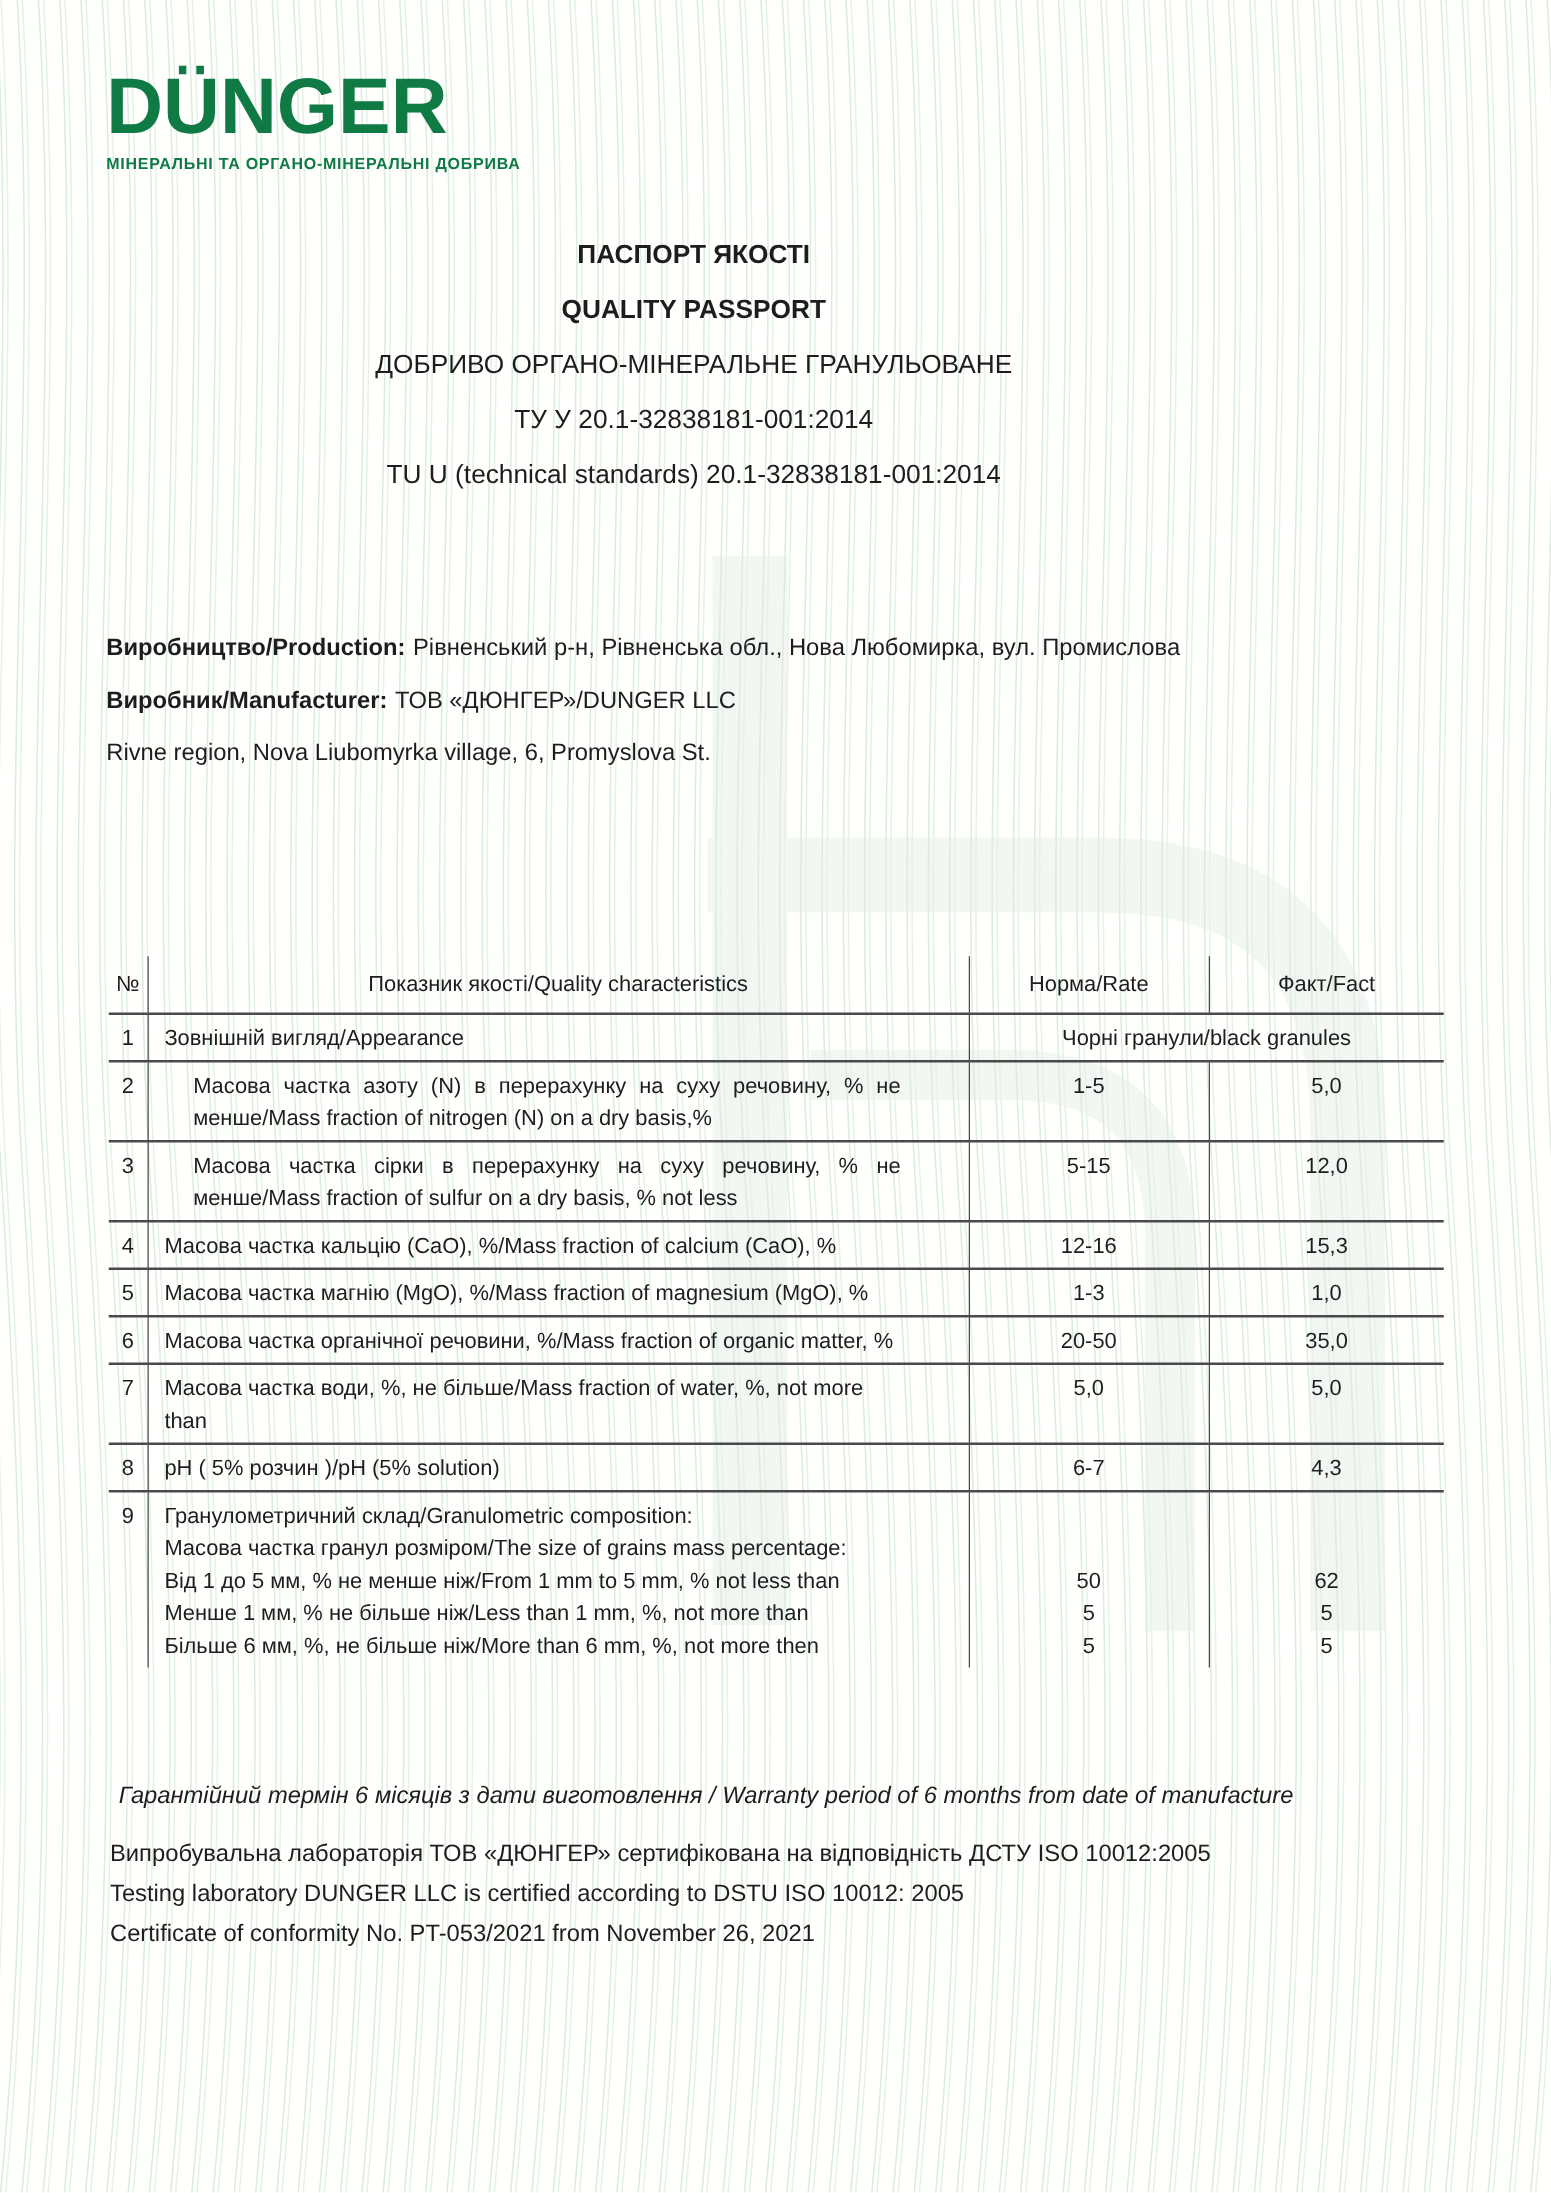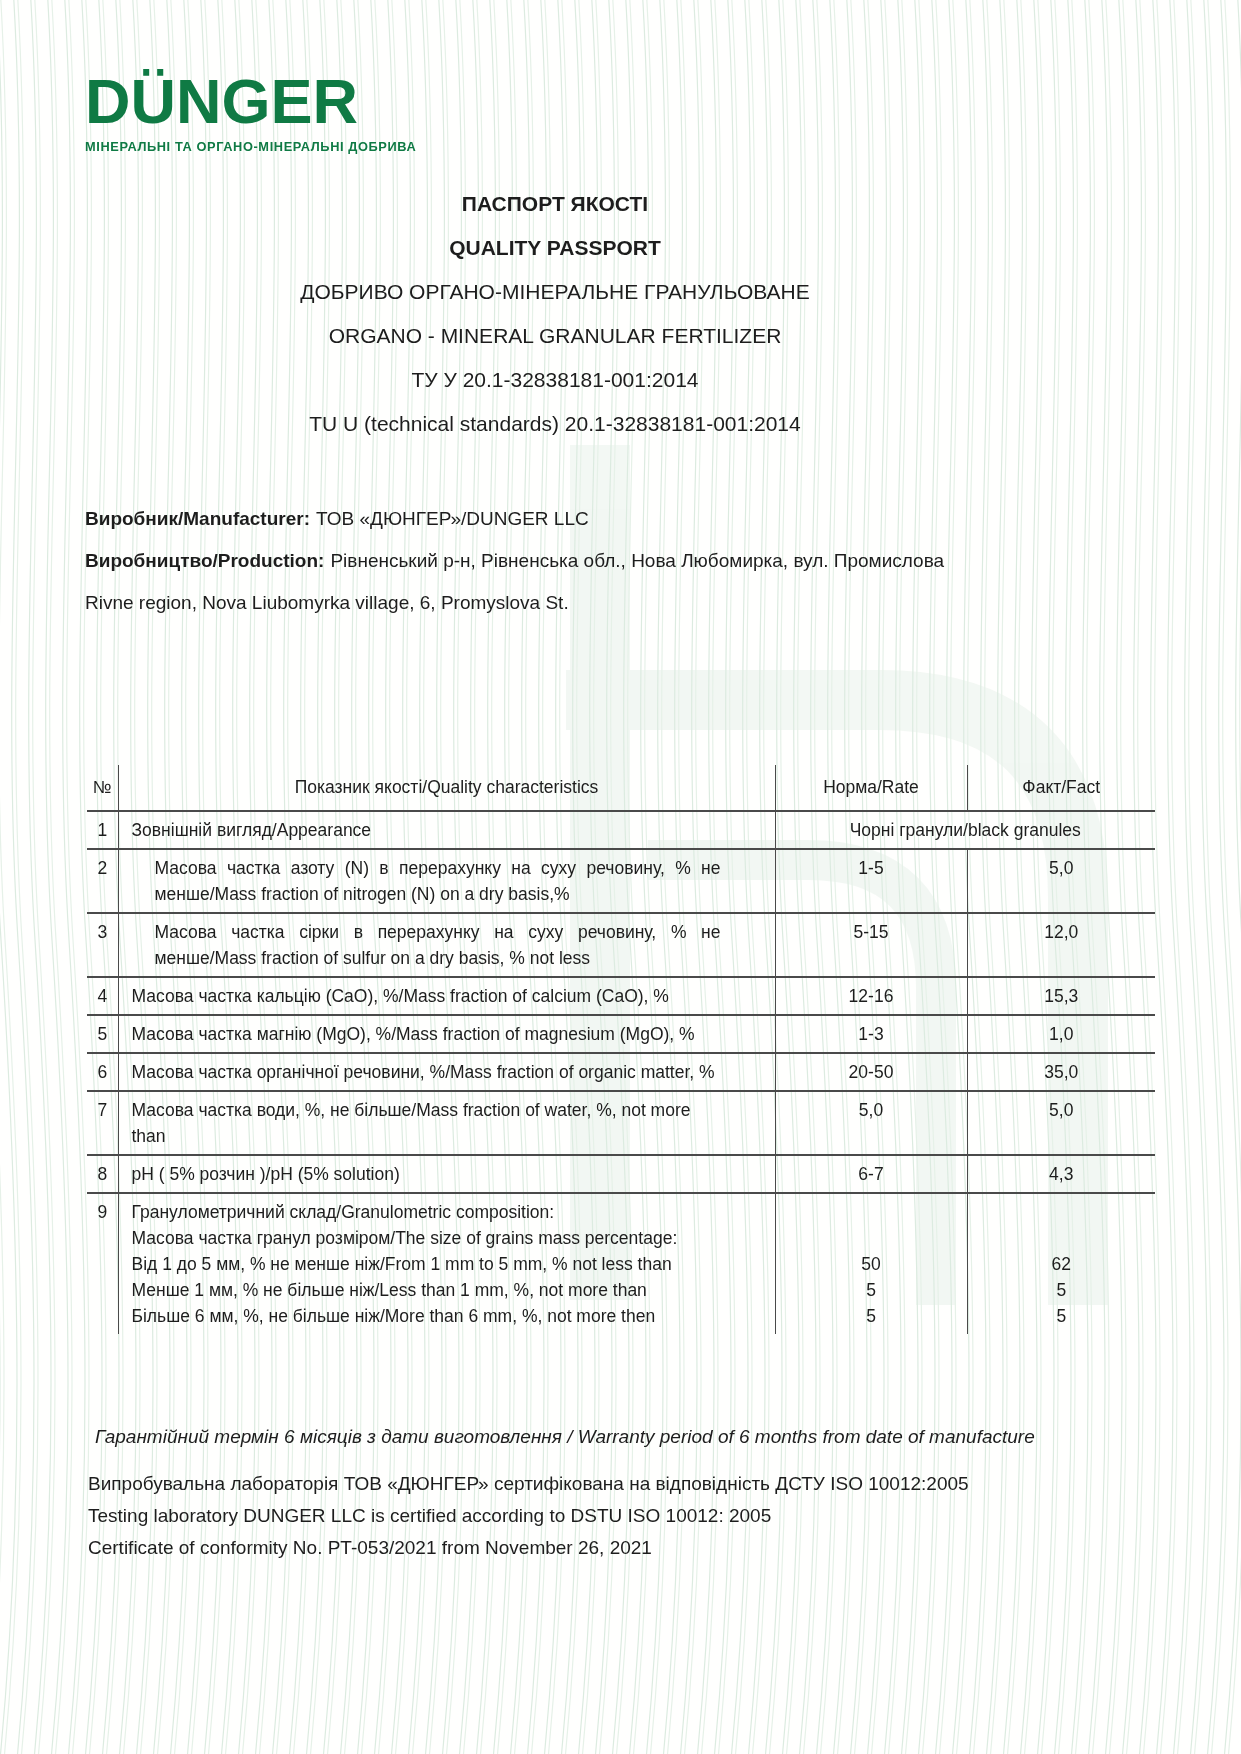--- a/index.html
+++ b/index.html
@@ -2,21 +2,21 @@
 <html><head>
 <meta charset="utf-8">
 <style>
   html,body{margin:0;padding:0;background:#ffffff;}
   .page{position:relative;width:1241px;height:1754px;background:#fffffe;overflow:hidden;
         font-family:"Liberation Sans", sans-serif;color:#1d1d1d;}
   .bg{position:absolute;left:0;top:0;width:1241px;height:1754px;z-index:0;}
   .layer{position:absolute;z-index:1;}
 
   
-  .logo{top:70px;left:85px;}
+  .logo{top:54px;left:85px;}
   .brand{font-size:63px;font-weight:800;letter-spacing:0px;color:#0f7a44;line-height:1;}
   .tagline{margin-top:6px;font-size:12.8px;font-weight:700;letter-spacing:.6px;color:#0f7a44;}
 
   
   .titles{top:182px;left:0;width:1110px;text-align:center;}
   .titles div{line-height:44px;font-size:21px;}
   .titles .bold{font-weight:700;}
 
   
   .manu{top:498px;left:85px;width:1080px;font-size:19px;}
@@ -217,28 +217,27 @@
 
   <header class="layer logo">
     <div class="brand">DÜNGER</div>
     <div class="tagline">МІНЕРАЛЬНІ ТА ОРГАНО-МІНЕРАЛЬНІ ДОБРИВА</div>
   </header>
 
   <section class="layer titles">
     <div class="bold">ПАСПОРТ ЯКОСТІ</div>
     <div class="bold">QUALITY PASSPORT</div>
     <div>ДОБРИВО ОРГАНО-МІНЕРАЛЬНЕ ГРАНУЛЬОВАНЕ</div>
-    <div>ORGANO - MINERAL GRANULAR FERTILIZER</div>
     <div>ТУ У 20.1-32838181-001:2014</div>
     <div>TU U (technical standards) 20.1-32838181-001:2014</div>
   </section>
 
   <section class="layer manu">
+    <p><b>Виробництво/Production:</b><span>Рівненський р-н, Рівненська обл., Нова Любомирка, вул. Промислова</span></p>
     <p><b>Виробник/Manufacturer:</b><span>ТОВ «ДЮНГЕР»/DUNGER LLC</span></p>
-    <p><b>Виробництво/Production:</b><span>Рівненський р-н, Рівненська обл., Нова Любомирка, вул. Промислова</span></p>
     <p><span>Rivne region, Nova Liubomyrka village, 6, Promyslova St.</span></p>
   </section>
 
   <table class="qt">
     <colgroup>
         <col class="c-num">
         <col class="c-char">
         <col class="c-rate">
         <col class="c-fact">
       </colgroup>

